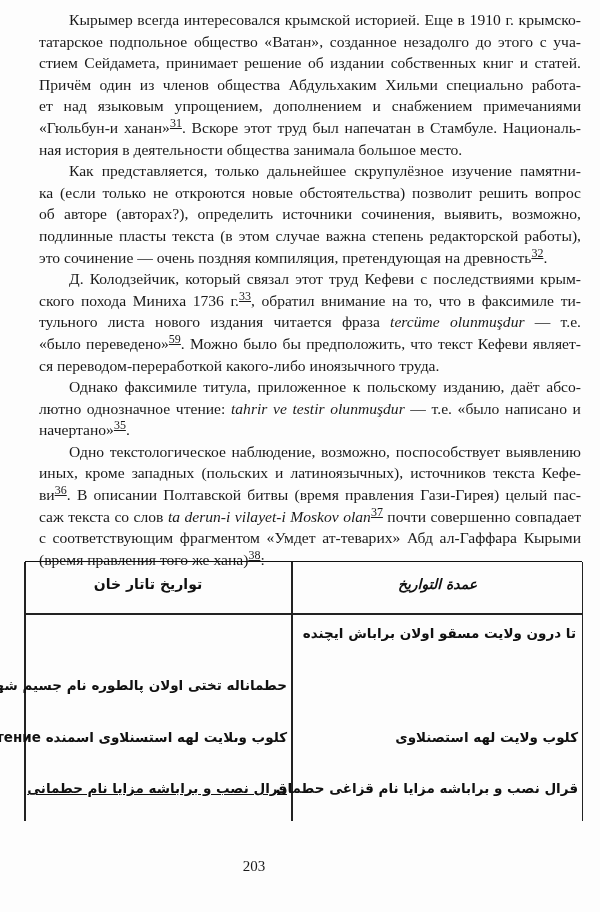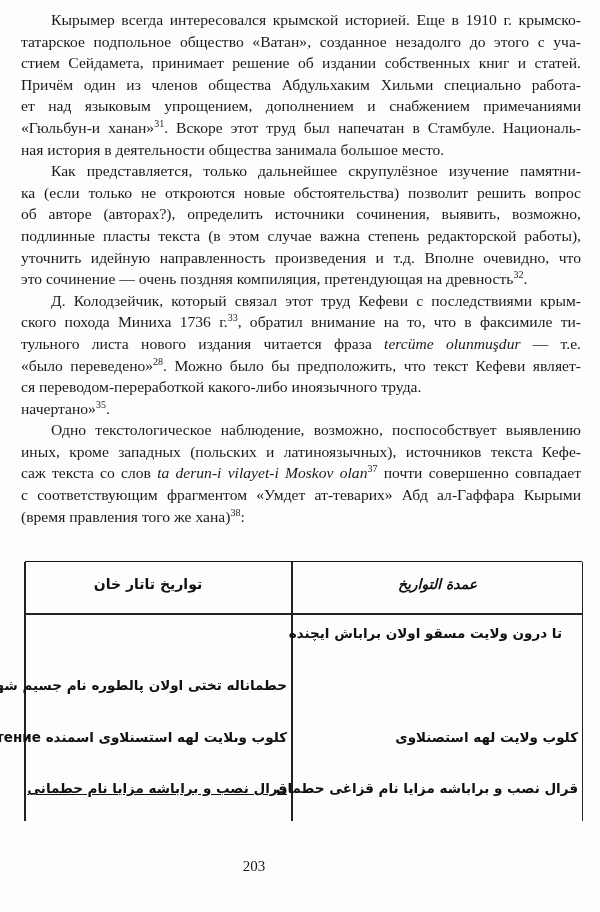--- a/index.html
+++ b/index.html
@@ -4,24 +4,24 @@
 <style>
   html, body { margin: 0; padding: 0; }
   body {
     width: 600px; height: 912px; background: #fdfdfd; position: relative;
     font-family: "Liberation Serif", "DejaVu Serif", serif; color: #1a1a1a; overflow: hidden;
   }
   .text-block {
     position: absolute; left: 21px; top: 9px; width: 560px;
     font-size: 15.6px; line-height: 21.6px;
   }
-  .line { display: block; white-space: nowrap; text-align: justify; text-align-last: justify; height: 21.6px; }
+  .line { display: block; white-space: nowrap; text-align: justify; text-align-last: justify; height: 21.6px; margin-left: 18px; }
   .line.last { text-align-last: left; }
   .line.indent { padding-left: 30px; }
-  sup { font-size: 10px; line-height: 0; vertical-align: 6px; }
+  sup { font-size: 12px; line-height: 0; vertical-align: 6px; text-decoration: underline; }
   i { font-style: italic; }
   .table {
     position: absolute; left: 25px; top: 561px; width: 557px; height: 259px;
     border-top: 1.5px solid #111; 
   }
   .vline { position: absolute; top: 0; bottom: 0; width: 1.5px; background: #222; }
   .hline { position: absolute; left: 0; right: 0; height: 1.5px; background: #222; }
   .cell {
     position: absolute; direction: rtl; font-family: "DejaVu Sans", sans-serif;
     font-weight: bold; font-size: 13.5px; color: #111; white-space: nowrap;
@@ -42,48 +42,50 @@
   <span class="line">стием Сейдамета, принимает решение об издании собственных книг и статей.</span>
   <span class="line">Причём один из членов общества Абдульхаким Хильми специально работа-</span>
   <span class="line">ет над языковым упрощением, дополнением и снабжением примечаниями</span>
   <span class="line"><span>«Гюльбун-и ханан»</span><sup>31</sup><span>. Вскоре этот труд был напечатан в Стамбуле. Националь-</span></span>
   <span class="line last">ная история в деятельности общества занимала большое место.</span>
 
   <span class="line indent">Как представляется, только дальнейшее скрупулёзное изучение памятни-</span>
   <span class="line">ка (если только не откроются новые обстоятельства) позволит решить вопрос</span>
   <span class="line">об авторе (авторах?), определить источники сочинения, выявить, возможно,</span>
   <span class="line">подлинные пласты текста (в этом случае важна степень редакторской работы),</span>
-  <span class="line">уточнить идейную направленность произведения и т.д. Вполне очевидно, что</span>
   <span class="line last"><span>это сочинение — очень поздняя компиляция, претендующая на древность</span><sup>32</sup><span>.</span></span>
 
   <span class="line indent">Д. Колодзейчик, который связал этот труд Кефеви с последствиями крым-</span>
   <span class="line"><span>ского похода Миниха 1736 г.</span><sup>33</sup><span>, обратил внимание на то, что в факсимиле ти-</span></span>
   <span class="line"><span>тульного листа нового издания читается фраза</span> <i>tercüme olunmuşdur</i><span> — т.е.</span></span>
-  <span class="line"><span>«было переведено»</span><sup>28</sup><span>. Можно было бы предположить, что текст Кефеви являет-</span></span>
+  <span class="line"><span>«было переведено»</span><sup>59</sup><span>. Можно было бы предположить, что текст Кефеви являет-</span></span>
   <span class="line last">ся переводом-переработкой какого-либо иноязычного труда.</span>
 
+  <span class="line indent">Однако факсимиле титула, приложенное к польскому изданию, даёт абсо-</span>
+  <span class="line"><span>лютно однозначное чтение: </span><i>tahrir ve testir olunmuşdur</i><span> — т.е. «было написано и</span></span>
   <span class="line last"><span>начертано»</span><sup>35</sup><span>.</span></span>
 
   <span class="line indent">Одно текстологическое наблюдение, возможно, поспособствует выявлению</span>
   <span class="line">иных, кроме западных (польских и латиноязычных), источников текста Кефе-</span>
+  <span class="line"><span>ви</span><sup>36</sup><span>. В описании Полтавской битвы (время правления Гази-Гирея) целый пас-</span></span>
   <span class="line"><span>саж текста со слов </span><i>ta derun-i vilayet-i Moskov olan</i><sup>37</sup><span> почти совершенно совпадает</span></span>
   <span class="line">с соответствующим фрагментом «Умдет ат-теварих» Абд ал-Гаффара Кырыми</span>
   <span class="line last"><span>(время правления того же хана)</span><sup>38</sup><span>:</span></span>
 </div>
 
 <div class="table">
   <div class="vline" style="left:-1px;"></div>
   <div class="vline" style="left:266px;"></div>
   <div class="vline" style="right:-1px;"></div>
   <div class="hline" style="top:51px;"></div>
 
   <div class="cell head" style="left:0; width:246px; top:14px; text-align:center; direction:rtl;">تواريخ تاتار خان</div>
   <div class="cell head" style="left:268px; width:289px; top:14px; text-align:center; direction:rtl;font-style:italic;">عمدة التواريخ</div>
 
-  <div class="cell" style="right:20px; top:63px;text-align:right;">تا درون ولايت مسقو اولان براباش ايچنده</div>
+  <div class="cell" style="right:6px; top:63px;text-align:right;">تا درون ولايت مسقو اولان براباش ايچنده</div>
 
   <div class="cell" style="right:295px; top:115px;">حطمانالە تختى اولان پالطوره نام جسيم شهره</div>
 
   <div class="cell" style="right:295px; top:167px;">كلوب وىلايت لهه استسنلاوى اسمنده чтение</div>
   <div class="cell" style="right:4px; top:167px;">كلوب ولايت لهه استصنلاوى</div>
 
   <div class="cell" style="right:295px; top:218px;text-decoration:underline;">قرال نصب و براباشه مزايا نام حطمانى</div>
   <div class="cell" style="right:4px; top:218px;">قرال نصب و براباشه مزايا نام قزاغى حطمان</div>
 </div>
 

